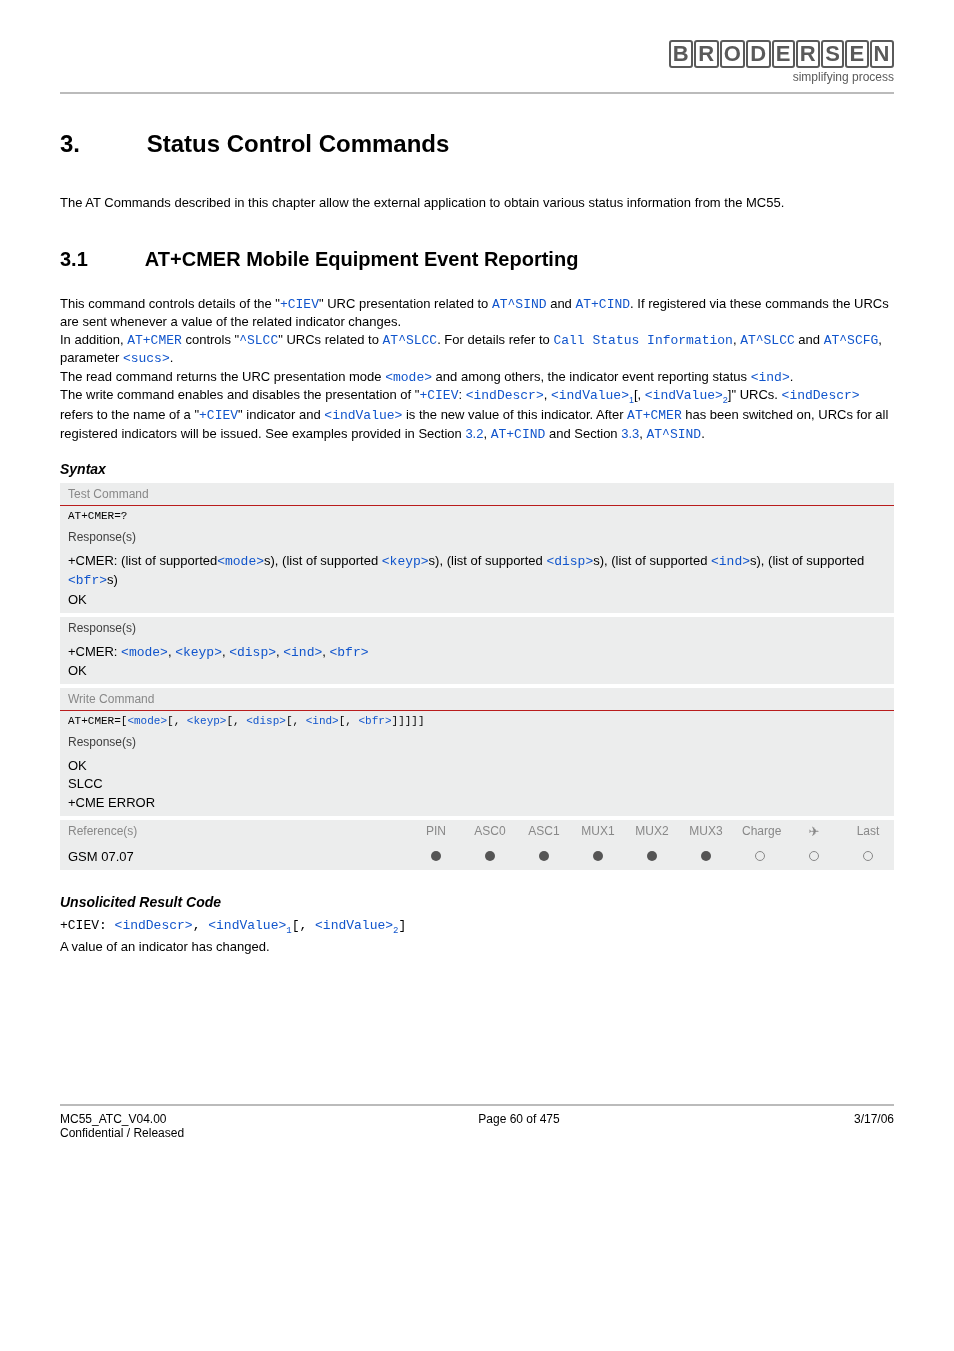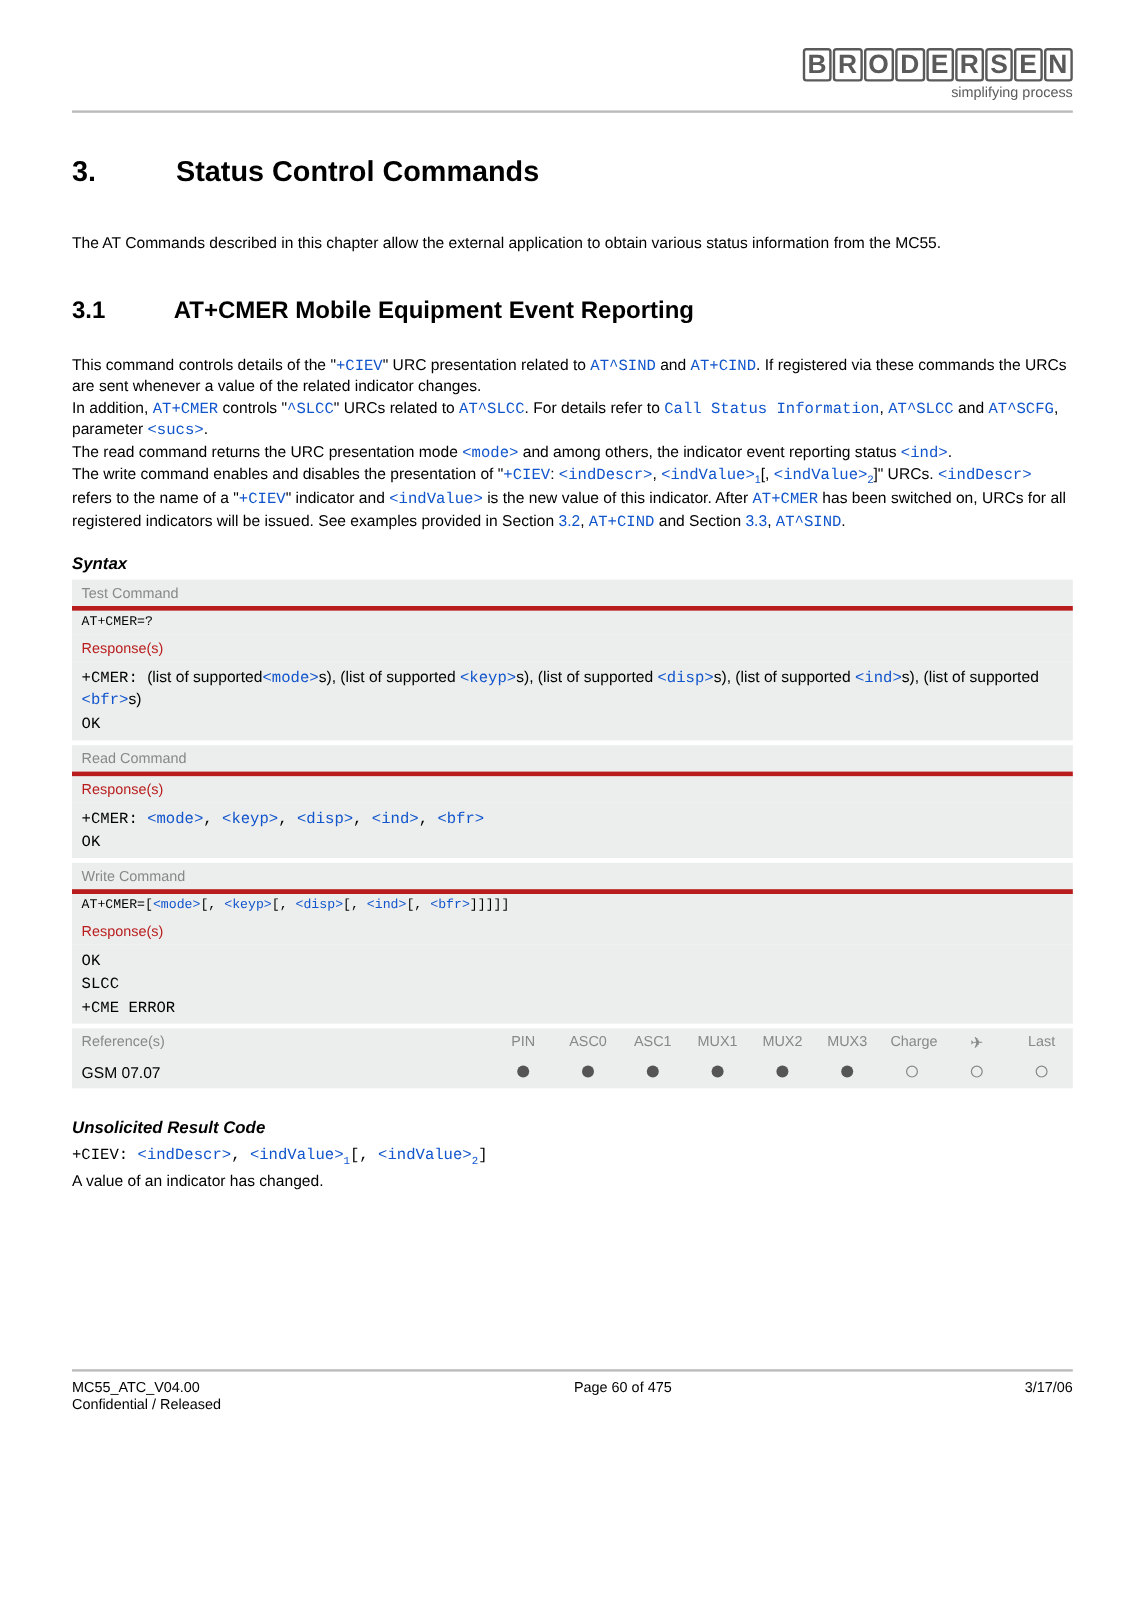--- a/index.html
+++ b/index.html
@@ -48,41 +48,41 @@
   }
   h1.chapter .num { display: inline-block; width: 80px; }
   .intro { margin-bottom: 36px; line-height: 1.35; }
   h2.section {
     font-size: 20px;
     font-weight: bold;
     margin-bottom: 24px;
   }
   h2.section .num { display: inline-block; width: 80px; }
   .body-text { line-height: 1.35; margin-bottom: 18px; }
-  .mono { font-family: Liberation Mono, monospace; }
+  .mono { font-family: Liberation Sans, sans-serif; }
   .link { color: #1155cc; }
   .link.mono { font-family: "Courier New", monospace; }
   .syntax-heading { font-style: italic; font-weight: bold; font-size: 14px; margin-bottom: 6px; }
   .cmd-block { margin-bottom: 4px; }
   .cmd-label {
     background: #eceded;
     color: #888;
     font-size: 12px;
     padding: 4px 8px;
-    border-bottom: 4px solid #b91c1c;
+    border-bottom: 1px solid #b91c1c;
   }
   .cmd-input {
     background: #eceded;
     padding: 4px 8px;
     font-family: Liberation Mono, monospace;
     font-size: 11px;
   }
   .cmd-resp-label {
     background: #eceded;
-    color: #b91c1c;
+    color: #404040;
     font-size: 12px;
     padding: 4px 8px;
   }
   .cmd-resp {
     background: #eceded;
     padding: 4px 8px;
     font-size: 13px;
     line-height: 1.4;
   }
   .ref-row {
@@ -181,21 +181,20 @@
   <div class="cmd-label">Test Command</div>
   <div class="cmd-input">AT+CMER=?</div>
   <div class="cmd-resp-label">Response(s)</div>
   <div class="cmd-resp">
     <span class="mono">+CMER: </span><span>(list of supported</span><span class="link mono">&lt;mode&gt;</span><span>s), (list of supported </span><span class="link mono">&lt;keyp&gt;</span><span>s), (list of supported </span><span class="link mono">&lt;disp&gt;</span><span>s), (list of supported </span><span class="link mono">&lt;ind&gt;</span><span>s), (list of supported </span><span class="link mono">&lt;bfr&gt;</span><span>s)</span><br>
     <span class="mono">OK</span>
   </div>
 </div>
 
 <div class="cmd-block">
-  <div class="cmd-label">Read Command</div>
   <div class="cmd-resp-label">Response(s)</div>
   <div class="cmd-resp">
     <span class="mono">+CMER: </span><span class="link mono">&lt;mode&gt;</span><span class="mono">, </span><span class="link mono">&lt;keyp&gt;</span><span class="mono">, </span><span class="link mono">&lt;disp&gt;</span><span class="mono">, </span><span class="link mono">&lt;ind&gt;</span><span class="mono">, </span><span class="link mono">&lt;bfr&gt;</span><br>
     <span class="mono">OK</span>
   </div>
 </div>
 
 <div class="cmd-block">
   <div class="cmd-label">Write Command</div>
   <div class="cmd-input">

